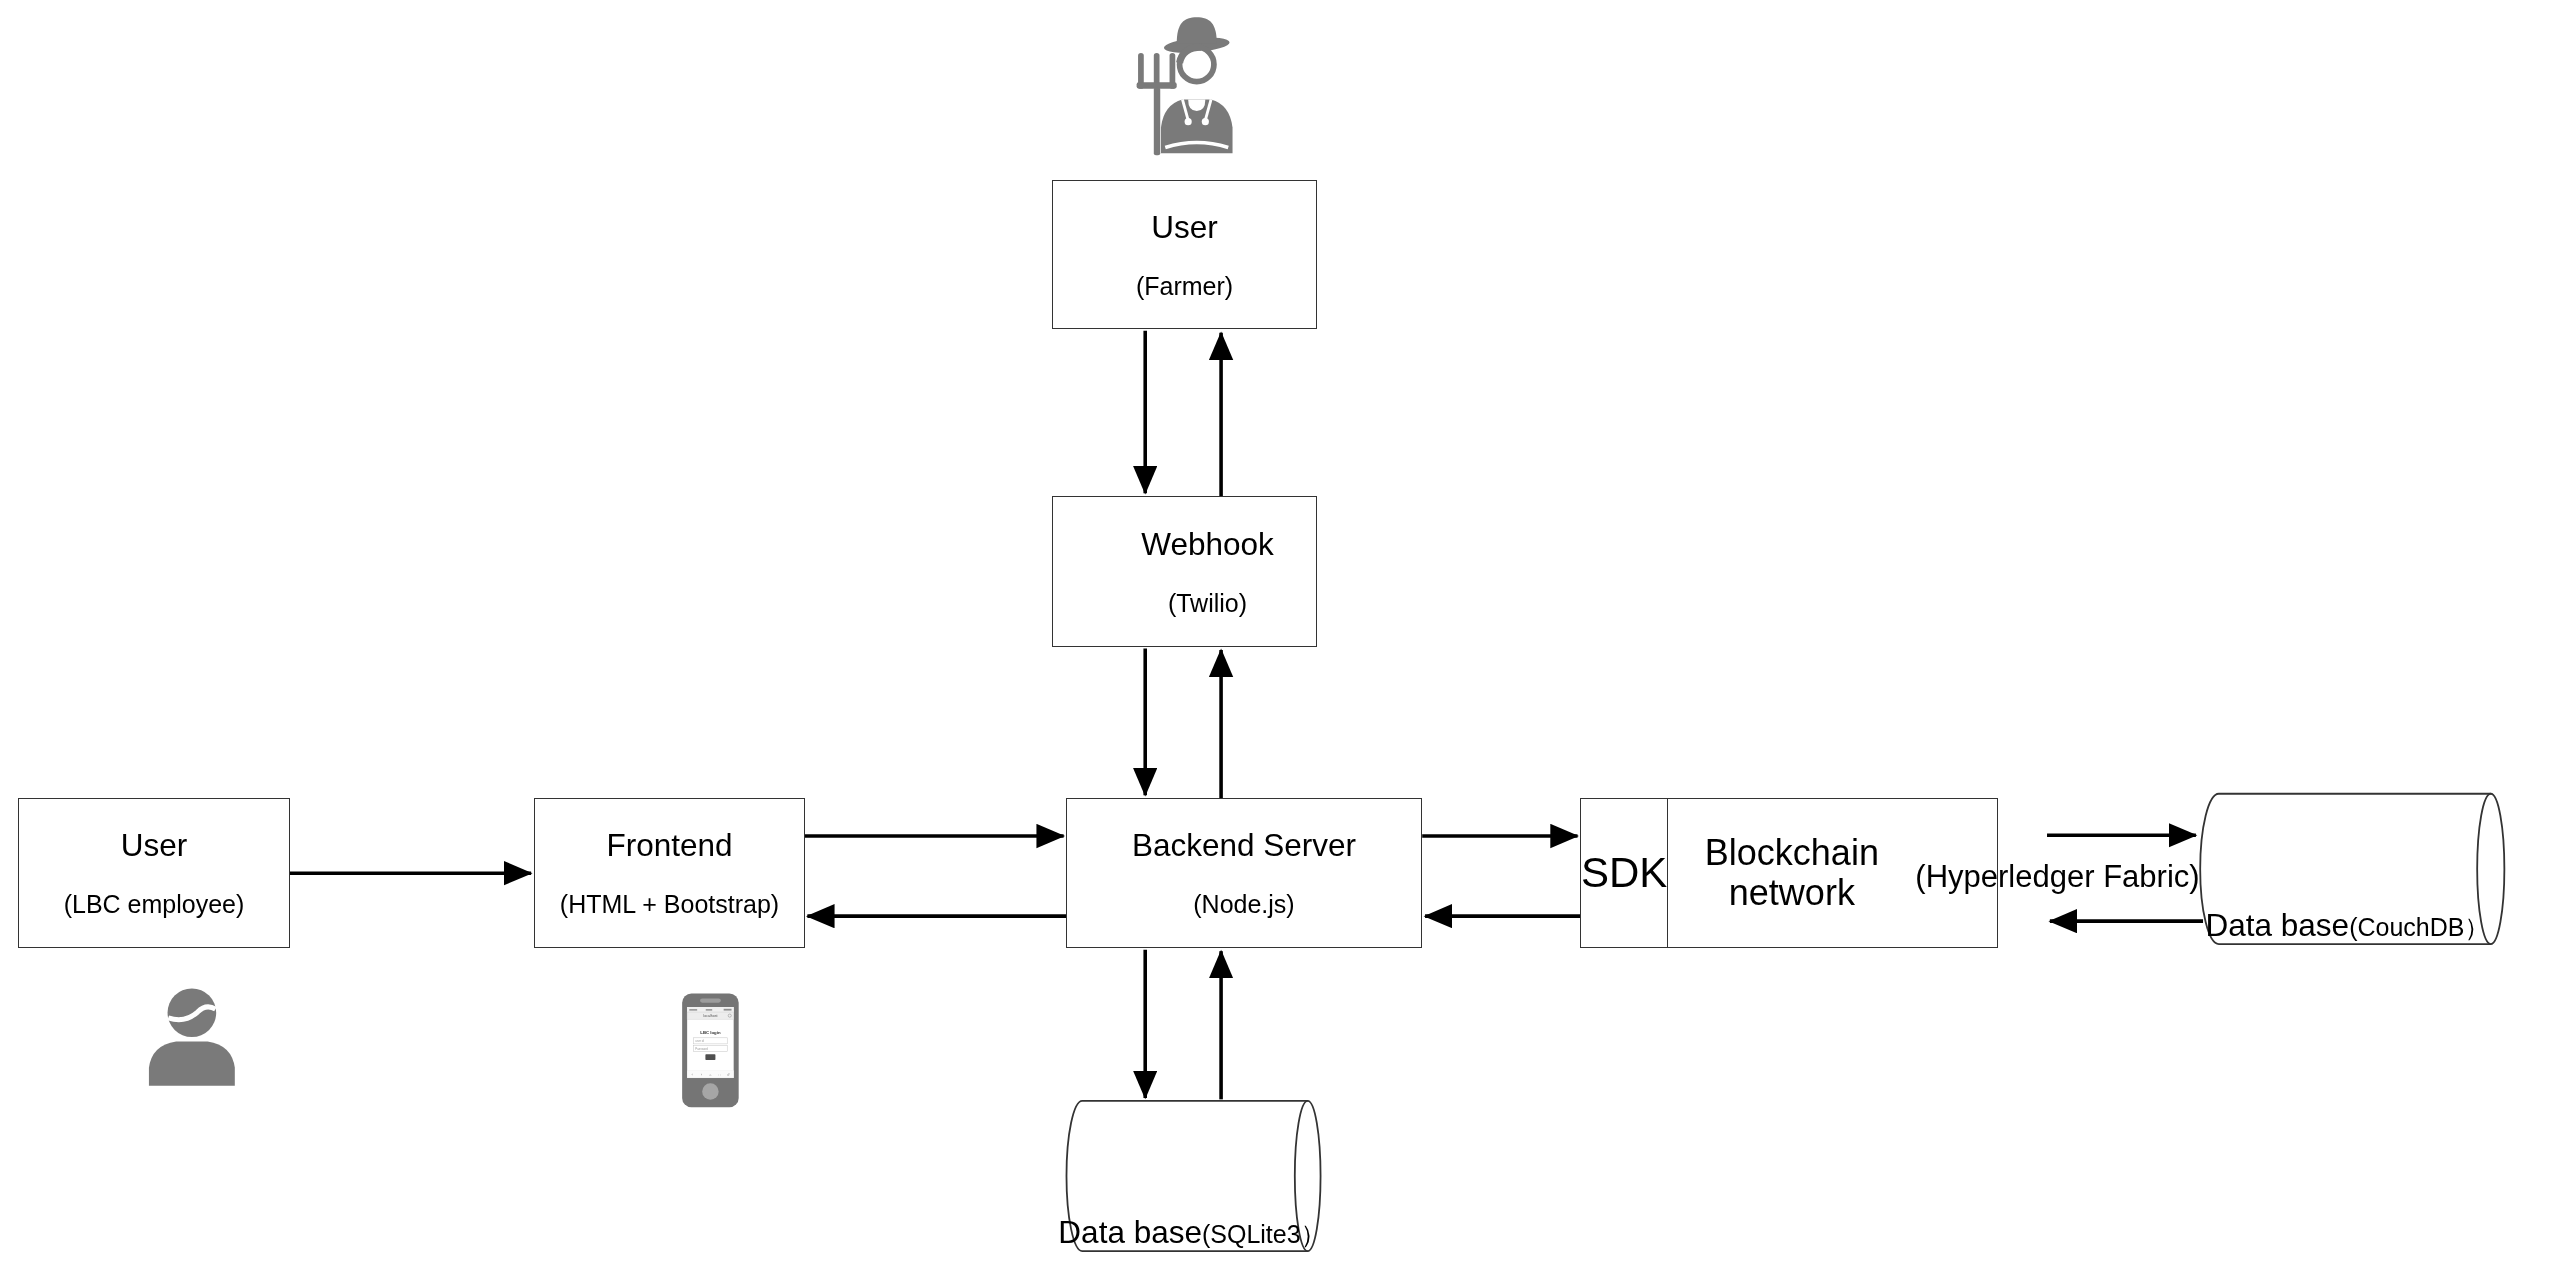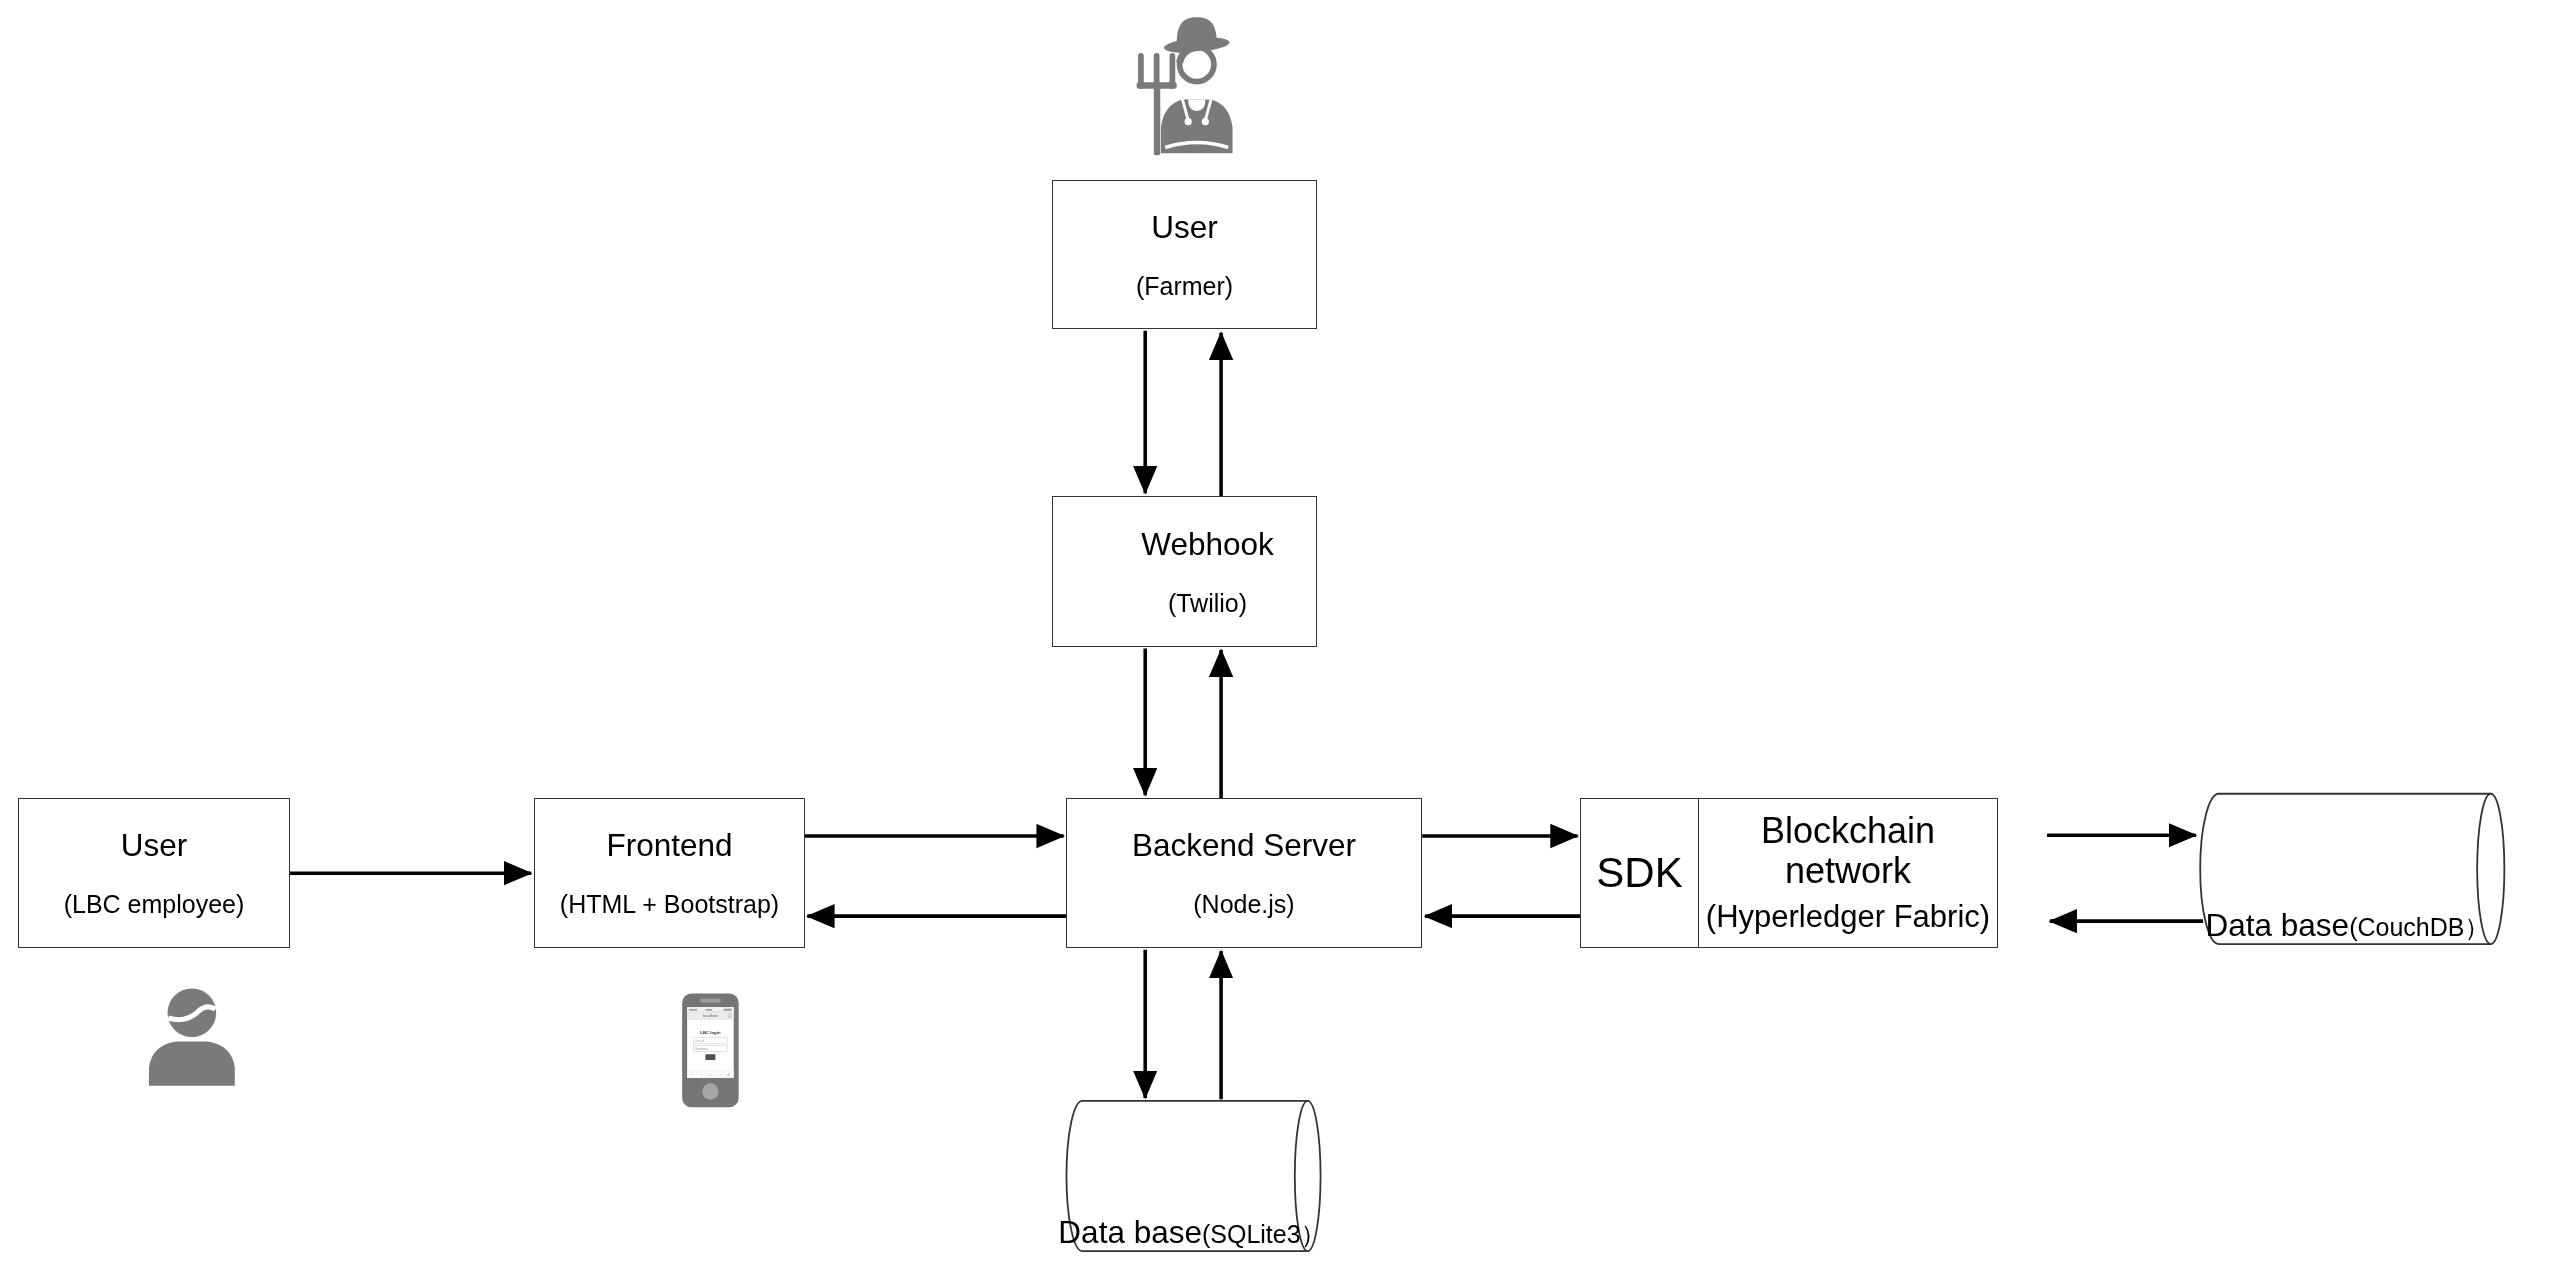--- a/index.html
+++ b/index.html
@@ -23,21 +23,21 @@
   .cyl-label .sub{font-size:25px;margin-top:23px;white-space:nowrap;}
   .combo{
     position:absolute;background:#fff;border:1.8px solid #333;box-sizing:border-box;
     display:flex;flex-direction:row;align-items:stretch;
   }
   .sdk-cell{
     width:118px;border-right:1.8px solid #333;box-sizing:border-box;
     display:flex;align-items:center;justify-content:center;font-size:42px;
   }
   .bc-cell{
-    flex:1;display:flex;flex-direction:column;align-items:center;justify-content:center;text-align:center;
+    flex:1;display:flex;flex-direction:row;align-items:center;justify-content:center;text-align:center;
   }
   .bc-title{font-size:36px;line-height:1.12;width:247px;}
   .bc-sub{font-size:31px;margin-top:7.2px;white-space:nowrap;}
 </style>
 </head>
 <body>
 
 <svg id="wires" viewBox="0 0 3599 1787" xmlns="http://www.w3.org/2000/svg">
   <defs>
     <marker id="ah" markerUnits="userSpaceOnUse" markerWidth="42" markerHeight="36" refX="38" refY="17" orient="auto">

